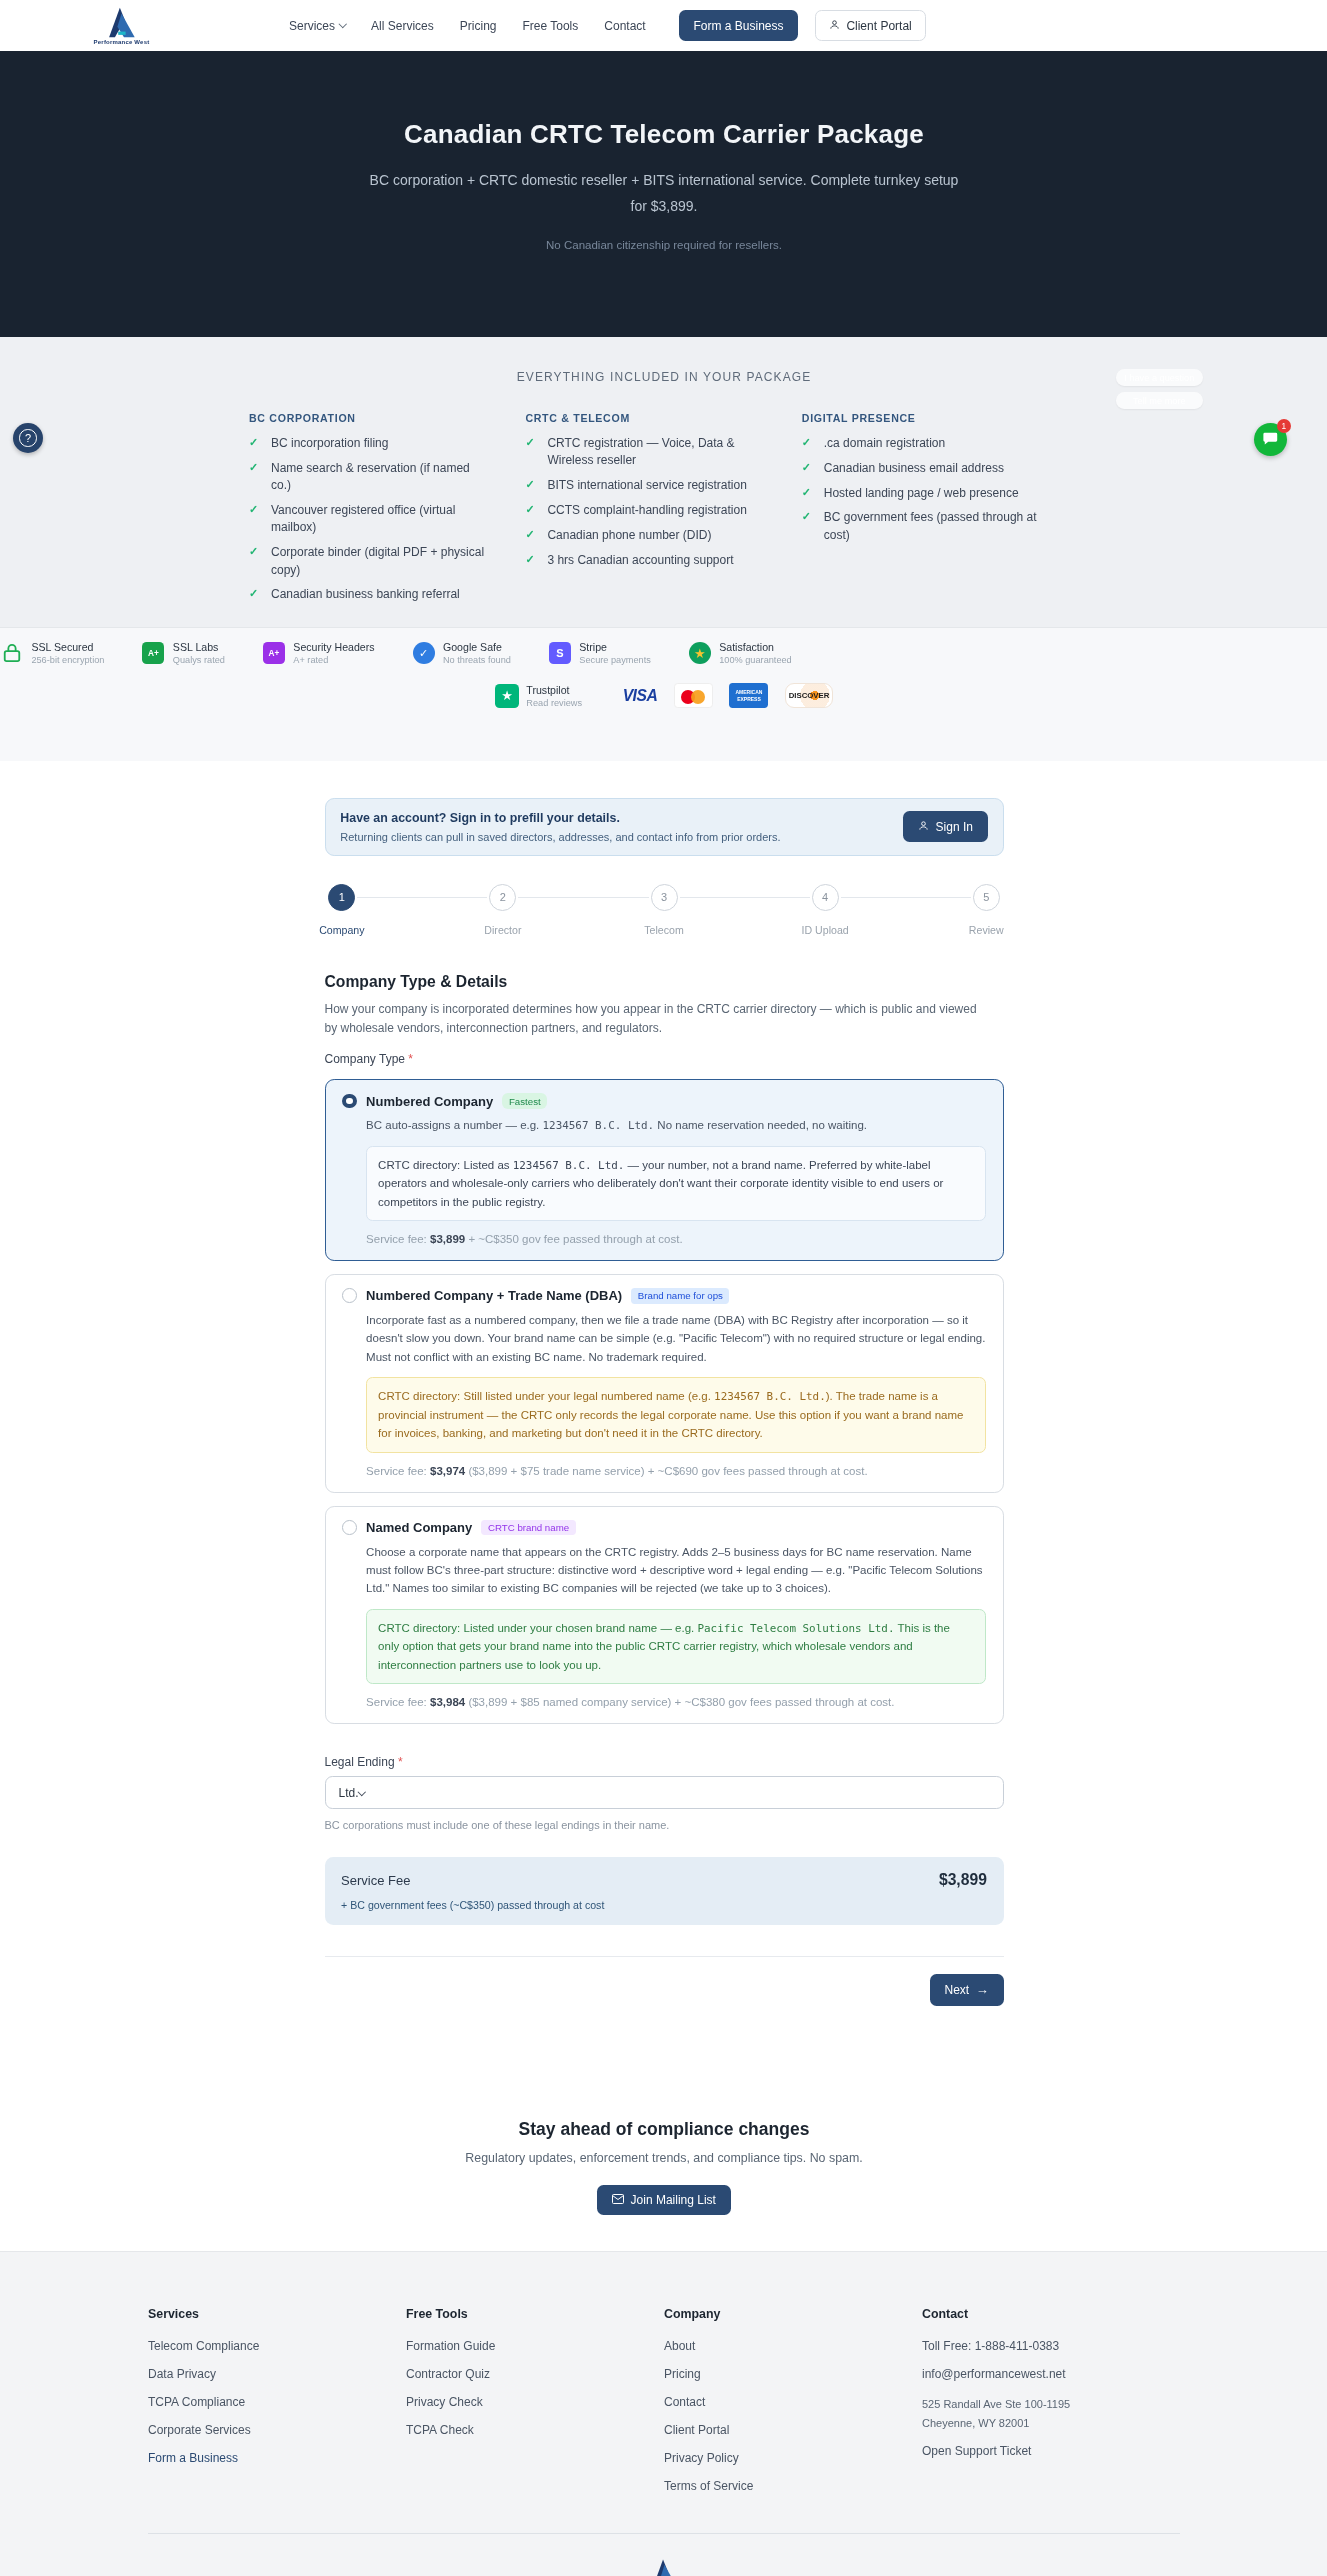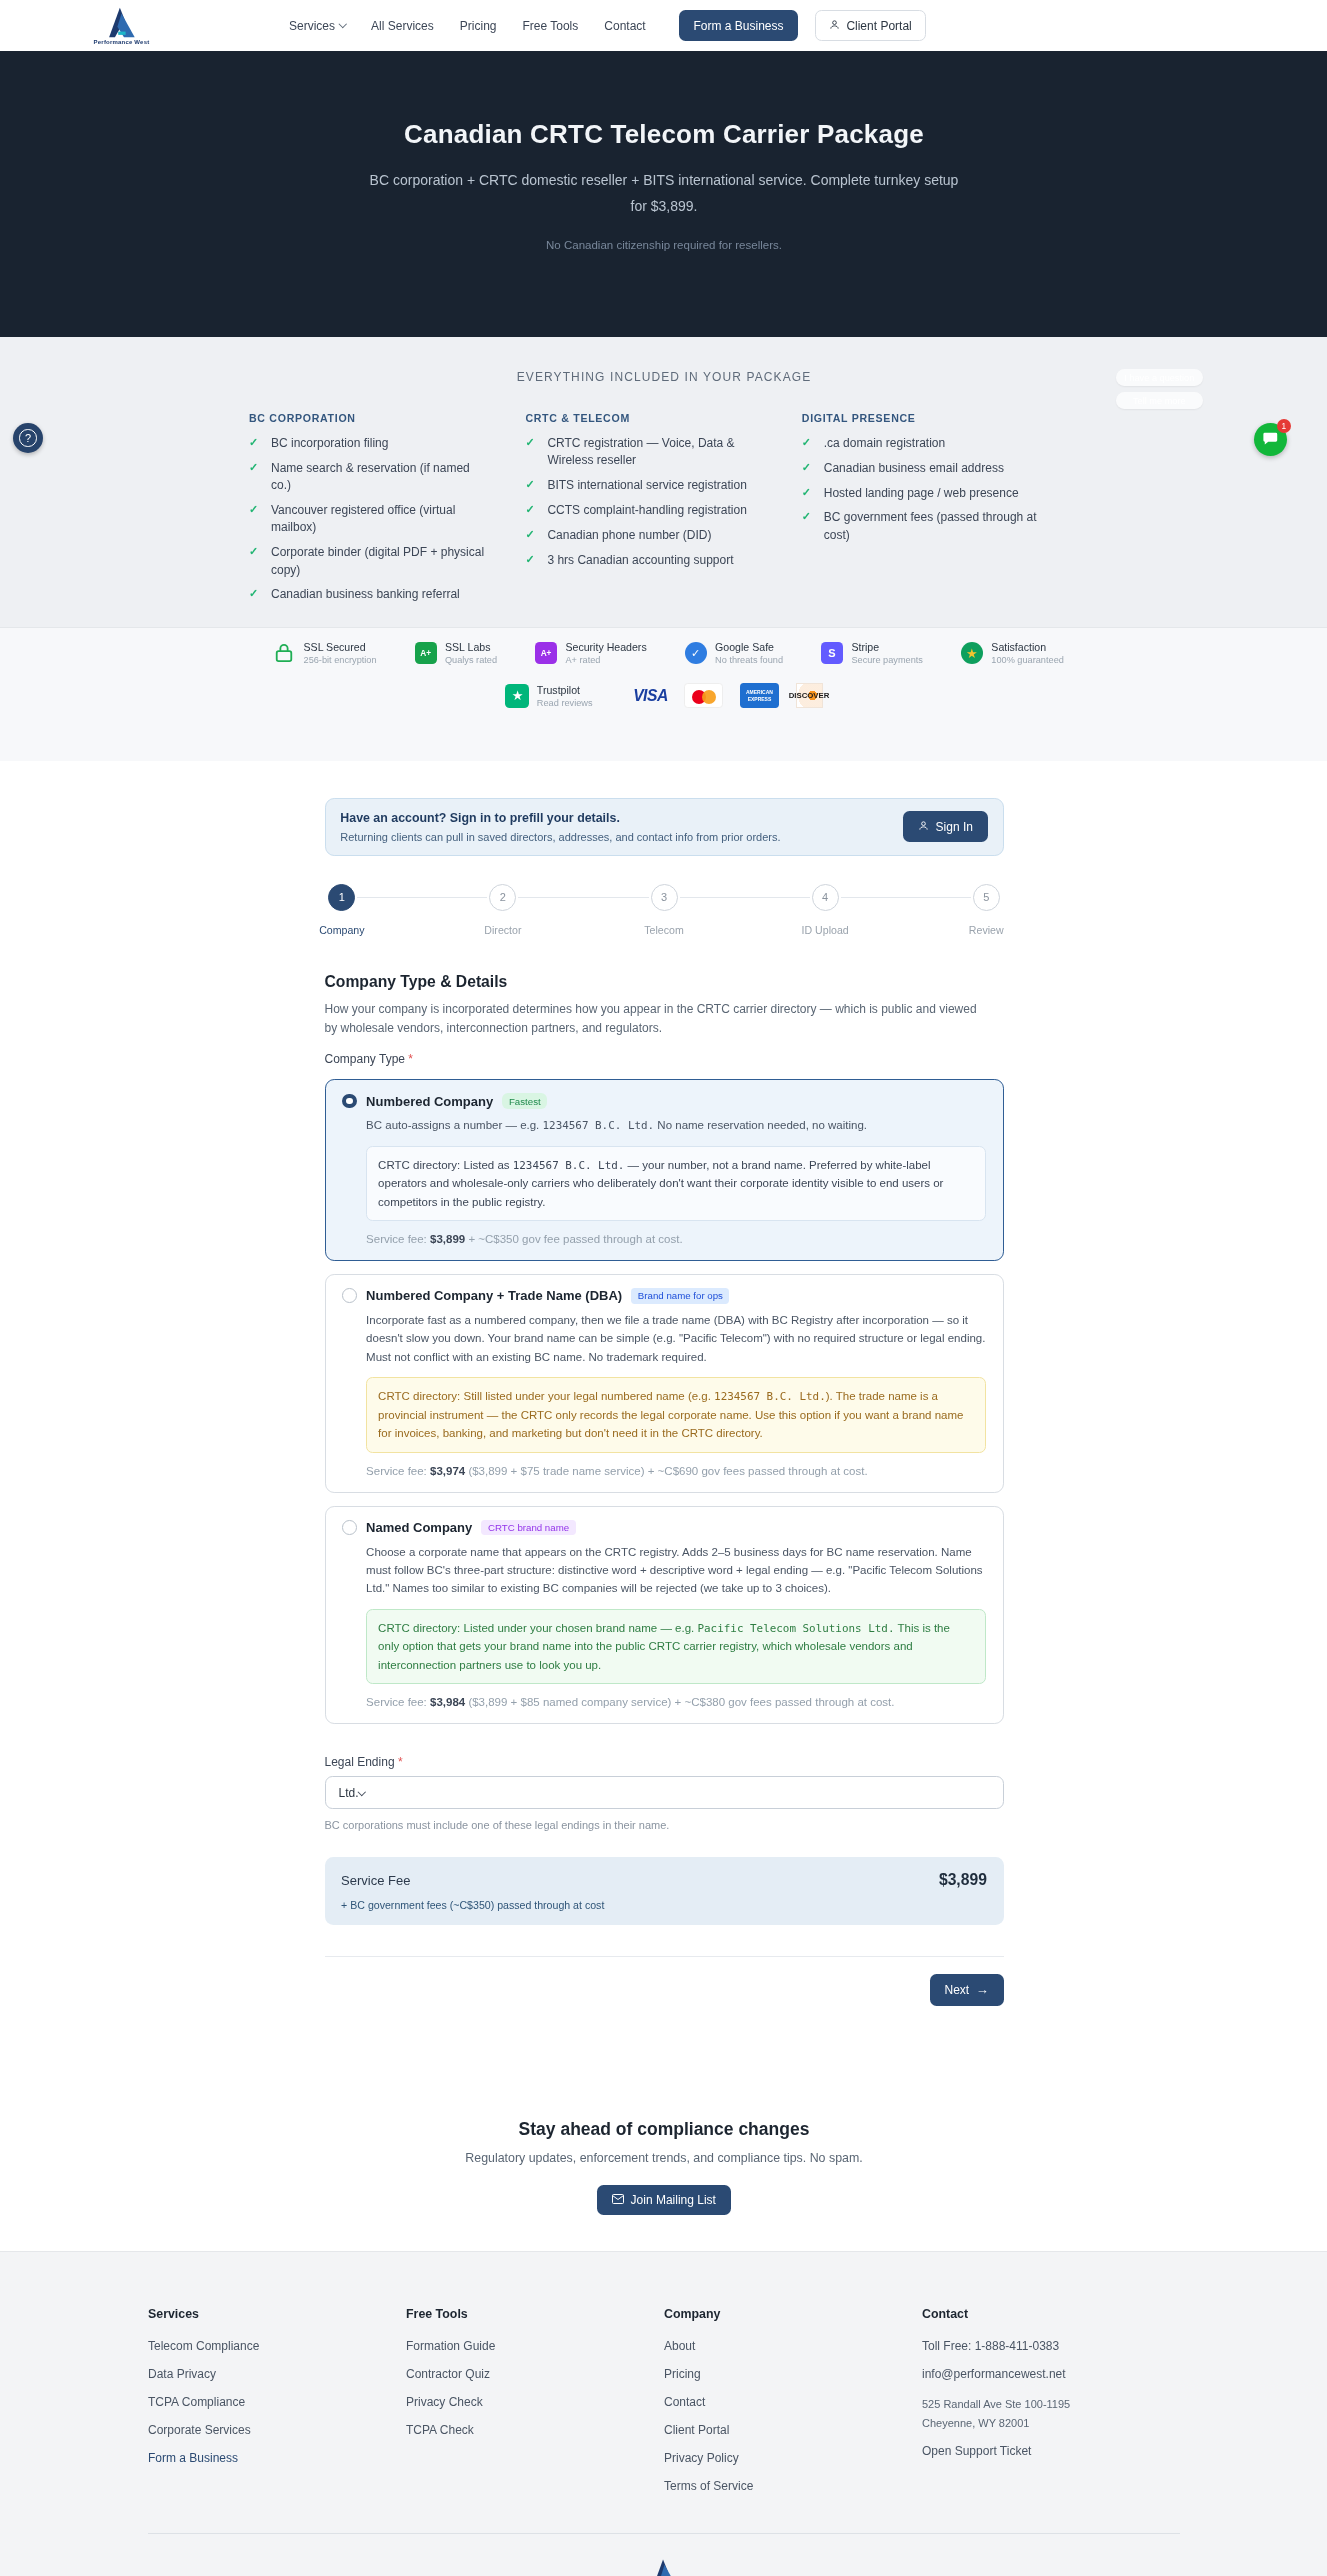--- a/index.html
+++ b/index.html
@@ -27,37 +27,37 @@
   
   .included { height:290px; background:#eef0f3; padding-top:33px; }
   .included-heading { text-align:center; color:#5f6b7a; font-size:12px; letter-spacing:1.1px; }
   .included-grid { width:830px; margin:28px auto 0; display:grid; grid-template-columns:258px 258px 258px; gap:18.4px; }
   .inc-col-title { font-size:10.6px; font-weight:bold; color:#33567e; letter-spacing:0.7px; margin-bottom:11px; }
   .inc-item { position:relative; font-size:12px; color:#3c4656; line-height:1.45; padding-left:22px; margin-bottom:7.4px; max-width:244px; }
   .inc-check { position:absolute; left:0; top:0; color:#22b573; font-weight:bold; font-size:11px; }
 
   
   .trust { height:134px; background:#f7f8fa; border-top:0.9px solid #e4e7ea; padding-top:13px; }
-  .badges { display:flex; justify-content:center; gap:37px;margin-left:8px; }
+  .badges { display:flex; gap:37px; }
   .badge { display:flex; align-items:center; gap:7.4px; }
   .badge-icon { width:24px; height:24px; flex:none; display:flex; align-items:center; justify-content:center; }
   .sq { width:22px; height:22px; border-radius:4.6px; color:#fff; font-size:8.3px; font-weight:bold; display:flex; align-items:center; justify-content:center; }
   .sq-green { background:#17a24b; } .sq-purple { background:#9b30e8; } .sq-stripe { background:#635bff; font-size:11px; }
   .circ { width:22px; height:22px; border-radius:50%; color:#fff; display:flex; align-items:center; justify-content:center; font-size:11px; }
   .circ-blue { background:#2f7de1; } .circ-green { background:#0e9f5d; color:#f4c430; font-size:13px; }
   .badge-title { font-size:10.6px; color:#2c3642; }
   .badge-sub { font-size:9.2px; color:#9aa5b0; margin-top:1.8px; }
   .paystrip { display:flex; justify-content:center; align-items:center; gap:16.6px; margin-top:18.4px; }
   .tp-sq { width:24px; height:24px; border-radius:4.6px; background:#00b67a; color:#fff; display:flex; align-items:center; justify-content:center; font-size:13px; }
   .visa { font-size:15.7px; font-weight:bold; font-style:italic; color:#1a3fa0; letter-spacing:-0.5px; margin-left:24px; }
   .mc { width:39px; height:25px; background:#fff; border-radius:3.7px; position:relative; border:0.9px solid #eee; }
   .mc i { position:absolute; top:5.5px; width:14px; height:14px; border-radius:50%; display:block; }
   .mc i:first-child { left:6.5px; background:#eb001b; } .mc i:last-child { left:16.6px; background:#f79e1b; opacity:.92; }
   .amex { width:39px; height:25px; background:#1f6fd0; border-radius:3.7px; color:#fff; font-size:5px; font-weight:bold; display:flex; align-items:center; justify-content:center; text-align:center; line-height:1.3; padding:1.8px; }
-  .discover { width:27px; height:25px; background:#fff; border:0.9px solid #f0e4d8; border-radius:0; display:flex; align-items:center; justify-content:center; font-size:7.8px; font-weight:bold; color:#1c1c1c;
+  .discover { width:48px; height:25px; background:#fff; border:0.9px solid #f0e4d8; border-radius:9px; display:flex; align-items:center; justify-content:center; font-size:7.8px; font-weight:bold; color:#1c1c1c;
     background-image:radial-gradient(circle at 63% 50%, #f79420 0 4.6px, rgba(250,220,190,.5) 4.6px 14.8px, transparent 14.8px); }
 
   
   .help-fab { position:absolute; left:13px; top:423px; width:30px; height:30px; border-radius:50%; background:#27436b; display:flex; align-items:center; justify-content:center; cursor:pointer; box-shadow:0 1.8px 4.6px rgba(0,0,0,.25); }
   .help-inner { width:17.5px; height:17.5px; border:1.4px solid #fff; border-radius:50%; color:#fff; font-size:11px; display:flex; align-items:center; justify-content:center; }
   .chat-fab { position:absolute; left:1254px; top:423px; width:33px; height:33px; border-radius:50%; background:#12b73a; display:flex; align-items:center; justify-content:center; cursor:pointer; box-shadow:0 1.8px 5.5px rgba(0,0,0,.25); }
   .chat-badge { position:absolute; top:-3.7px; right:-3.7px; width:14px; height:14px; border-radius:50%; background:#e53935; color:#fff; font-size:8.3px; display:flex; align-items:center; justify-content:center; }
   .ghost-btns { position:absolute; left:1116px; top:369px; display:flex; flex-direction:column; gap:5.5px; }
   .ghost-btn { background:rgba(255,255,255,.72); color:#fff; font-size:9.2px; padding:3.7px 8.3px; border-radius:9.2px; text-align:center; box-shadow:0 0.9px 1.8px rgba(0,0,0,.06); cursor:pointer; }
 

